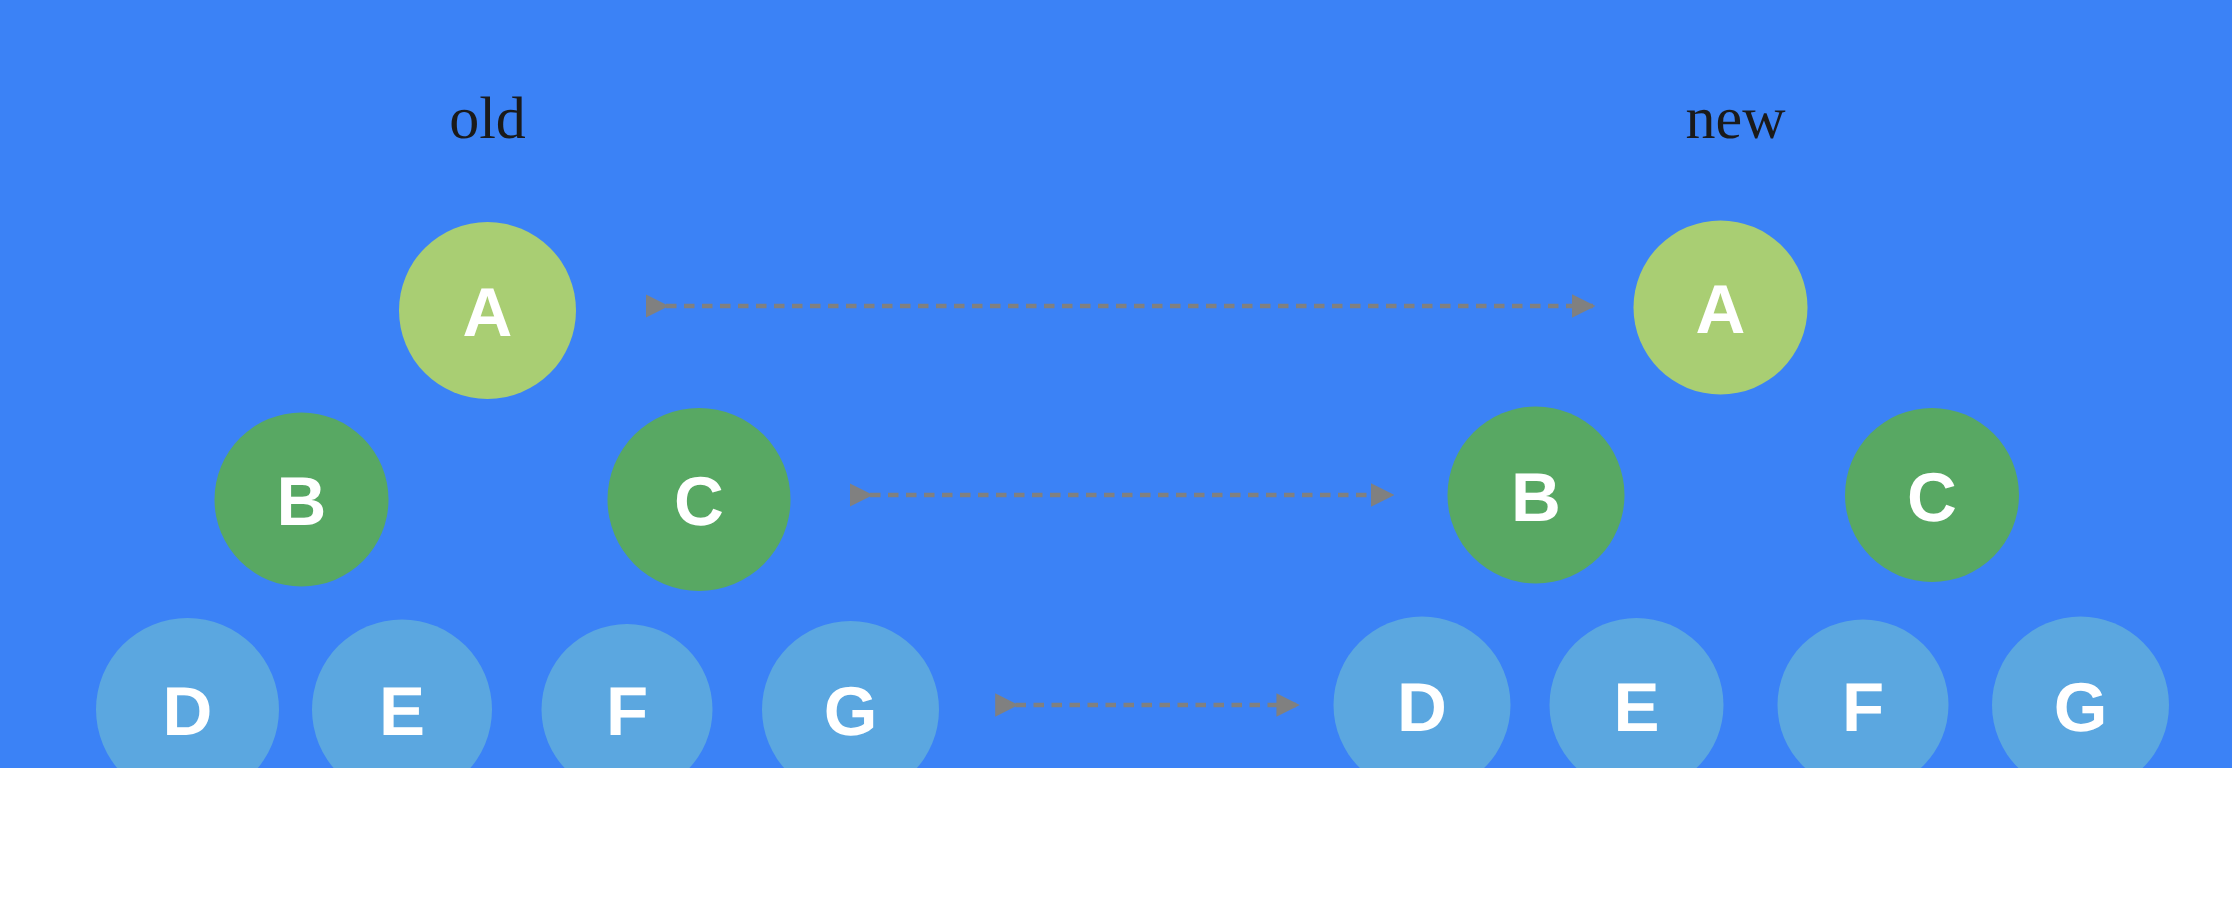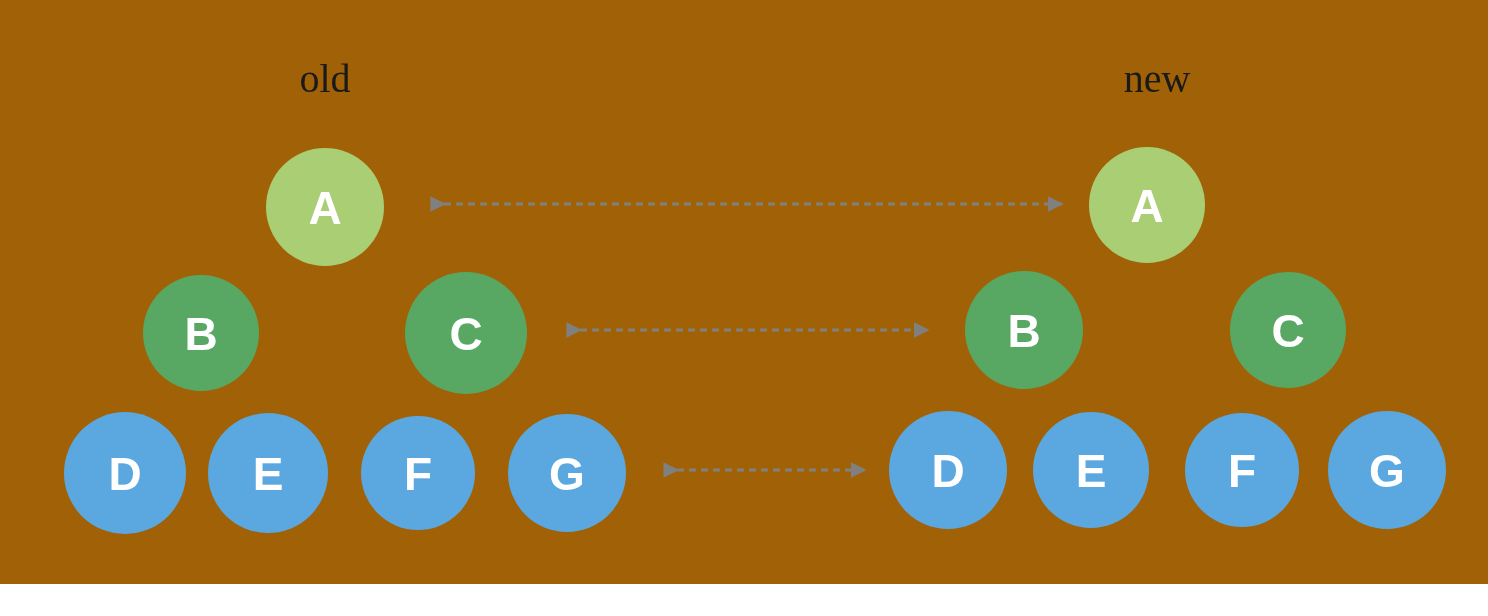--- a/index.html
+++ b/index.html
@@ -7,22 +7,22 @@
     margin: 0;
     padding: 0;
     background: #ffffff;
   }
   body {
     font-family: "Liberation Sans", sans-serif;
   }
   #diagram-root {
     position: relative;
     width: 1488px;
-    height: 584px;
-    background: #a16207;
+    height: 512px;
+    background: #3b82f6;
     overflow: hidden;
   }
   #diagram-svg {
     position: absolute;
     top: 0;
     left: 0;
     width: 1488px;
     height: 616px;
     display: block;
   }

